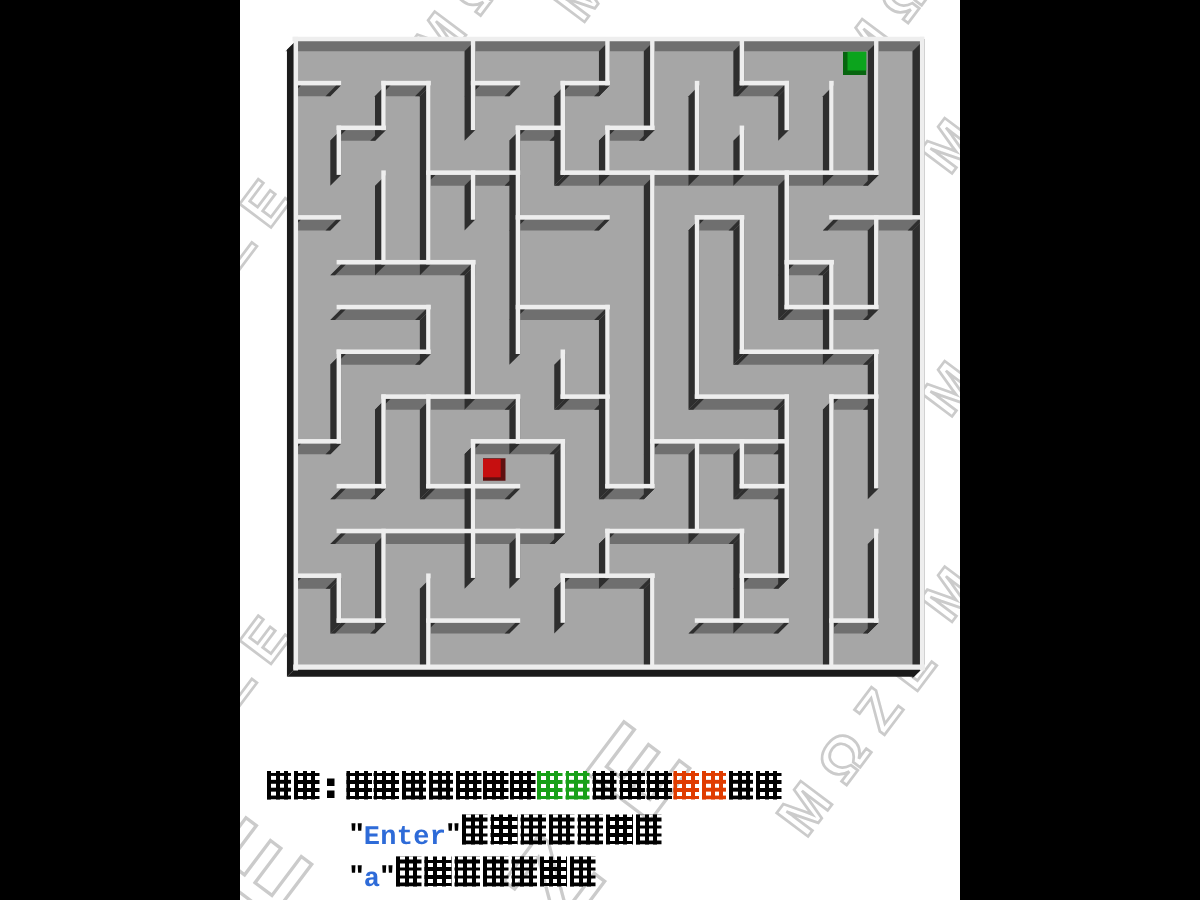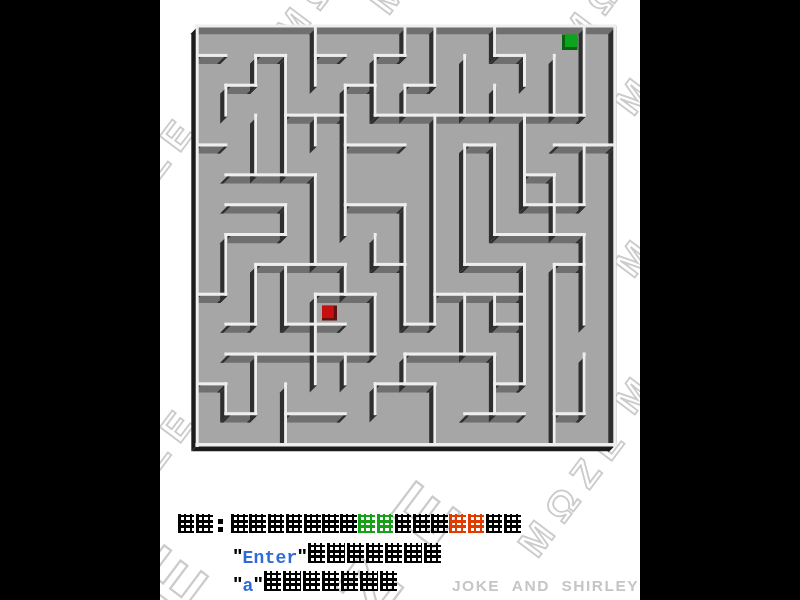--- a/index.html
+++ b/index.html
@@ -353,13 +353,12 @@
       </g>
 </svg>
 
 
 <div class="l1"><span class="cj"></span><span class="cj"></span><span class="colon"><i style="top:5px"></i><i style="top:13px"></i></span><span class="cj"></span><span class="cj"></span><span class="cj"></span><span class="cj"></span><span class="cj"></span><span class="cj"></span><span class="cj"></span><span class="cj g"></span><span class="cj g"></span><span class="cj"></span><span class="cj"></span><span class="cj"></span><span class="cj r"></span><span class="cj r"></span><span class="cj"></span><span class="cj"></span></div>
 
 <div class="l2"><span class="q">"</span><span class="bl">Enter</span><span class="q">"</span><span class="cj"></span><span class="cj"></span><span class="cj"></span><span class="cj"></span><span class="cj"></span><span class="cj"></span><span class="cj"></span></div>
 
 <div class="l3"><span class="q">"</span><span class="bl">a</span><span class="q">"</span><span class="cj"></span><span class="cj"></span><span class="cj"></span><span class="cj"></span><span class="cj"></span><span class="cj"></span><span class="cj"></span></div>
 
-<div class="joke">JOKE&nbsp;&nbsp;AND&nbsp;&nbsp;SHIRLEY</div>
 </div>
 </body></html>

